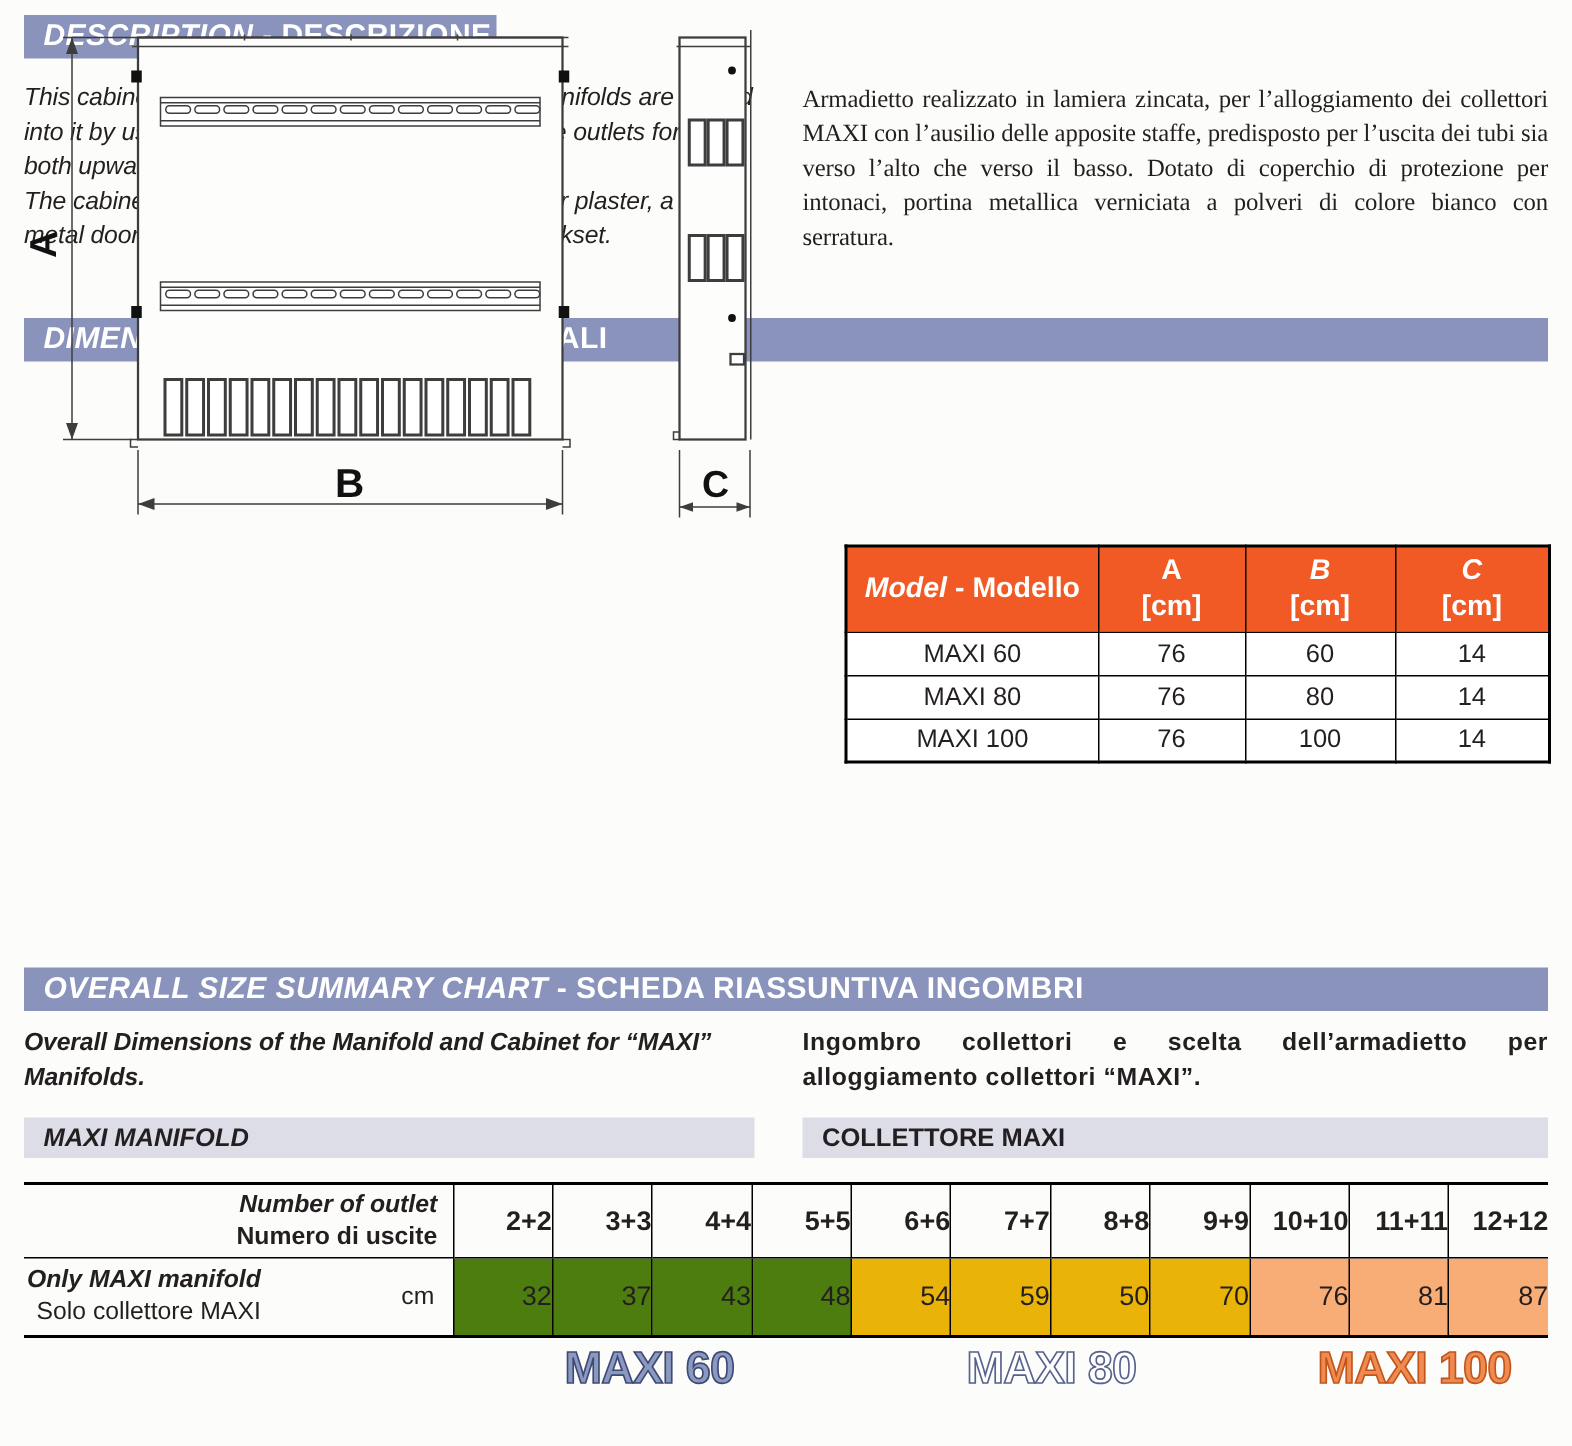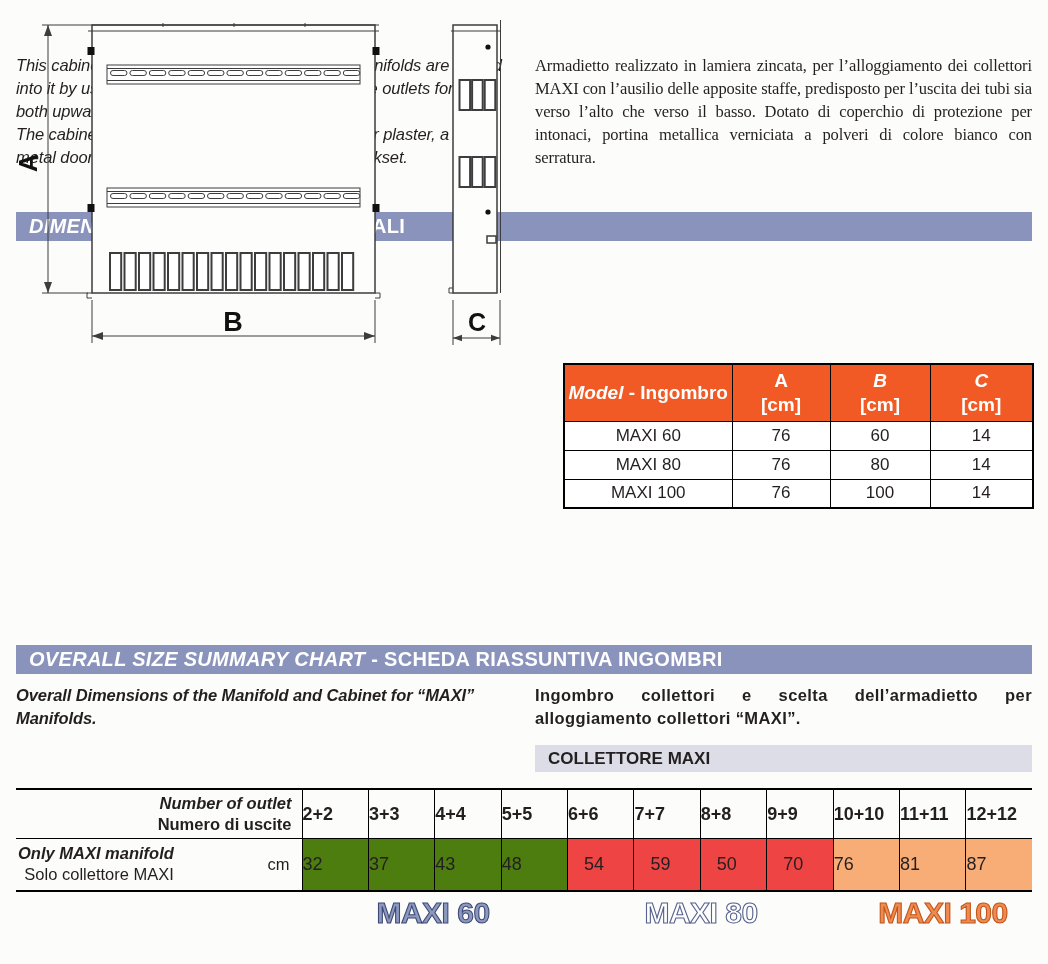--- a/index.html
+++ b/index.html
@@ -50,49 +50,50 @@
     height:57px; line-height:24px;
   }
   .model-table th .blk { display:block; }
   .model-table td { background:#ffffff; font-size:17px; font-weight:normal; height:29px; }
   
   .sum-table {
     position:absolute; left:16px; top:788px; width:1016px;
     border-collapse:collapse; table-layout:fixed;
     border-top:2px solid #000; border-bottom:2px solid #000;
   }
-  .sum-table td { border-left:1.5px solid #000; text-align:left; vertical-align:middle; }
+  .sum-table td { border-left:1.5px solid #000; text-align:right; vertical-align:middle; }
   .sum-table td:first-child { border-left:none; }
   .sum-table tr.head td { border-bottom:1.5px solid #000; height:49px; font-weight:bold; font-size:18px; background:#fcfcfa; }
   .sum-table tr.vals td { height:52px; font-size:18px; }
   .sum-table td.labelcell { text-align:right; padding:3px 10px 3px 2px; }
   .sum-table .l1 { font-weight:bold; font-style:italic; font-size:16.5px; line-height:21px; }
   .sum-table .l2 { font-weight:bold; font-size:16.5px; line-height:21px;margin-left:24px; }
   .sum-table .r1 { font-style:italic; font-size:16.5px; line-height:21px;font-weight:bold; }
   .sum-table .r2 { font-size:16.5px; line-height:21px; }
   .sum-table .labwrap { display:flex; justify-content:space-between; align-items:center; }
   .sum-table .unit { font-size:16.5px; padding-right:2px; }
   .c-lav { background:#4d7c0f; }
-  .c-wht { background:#ef4444;padding-left:16px; }
+  .c-wht { background:#eab308;padding-left:16px; }
   .c-org { background:#f8ad76; }
   
   .brand {
     position:absolute; top:895px; height:36px; line-height:36px;
     font-size:30px; font-weight:bold; letter-spacing:-.5px; text-align:center;
     -webkit-text-stroke:1.1px #3e4a75;
   }
   .brand.b60 { left:368px; width:130px; color:#8b99c0; -webkit-text-stroke-color:#3e4a75; }
   .brand.b80 { left:636px; width:130px; color:#ffffff; -webkit-text-stroke-color:#57628e; }
   .brand.b100 { left:868px; width:150px; color:#ef8a50; -webkit-text-stroke-color:#c2551a; }
 </style>
 </head>
 <body>
 
 <div class="page">
 
+  <div class="hbar" style="left:16px; top:10px; width:315px;"><span class="ital">DESCRIPTION</span><span> - </span><span>DESCRIZIONE</span></div>
 
   <div class="para en" style="left:16px; top:54px; width:508px;">This cabinet is made of zinc-plated sheet iron. Manifolds are placed into it by using proper brackets. There are suitable outlets for pipes both upwards and downwards.
 The cabinet is equipped with a protective cover for plaster, a white metal door painted with epoxy powders, and a lockset.</div>
   <div class="para it" style="left:535px; top:54px; width:497px;font-family:Liberation Serif, serif;">Armadietto realizzato in lamiera zincata, per l’alloggiamento dei collettori MAXI con l’ausilio delle apposite staffe, predisposto per l’uscita dei tubi sia verso l’alto che verso il basso. Dotato di coperchio di protezione per intonaci, portina metallica verniciata a polveri di colore bianco con serratura.</div>
 
   <div class="hbar" style="left:16px; top:212px; width:1016px;"><span class="ital">DIMENSIONS</span><span> - </span><span>QUOTE DIMENSIONALI</span></div>
 
   <svg class="drawsvg" viewBox="0 0 1048 360">
 
     <g>
@@ -224,21 +225,21 @@
 
   <table class="model-table">
     <colgroup>
         <col style="width:168px">
         <col style="width:98px">
         <col style="width:100px">
         <col style="width:103px">
       </colgroup>
     <thead>
       <tr>
-        <th><span class="ital">Model</span><span> - </span><span>Ingombro</span></th>
+        <th><span class="ital">Model</span><span> - </span><span>Modello</span></th>
         <th>
             <span class="blk">A</span>
             <span class="blk">[cm]</span>
           </th>
         <th>
             <span class="blk ital">B</span>
             <span class="blk">[cm]</span>
           </th>
         <th>
             <span class="blk ital">C</span>
@@ -266,20 +267,21 @@
         <td>14</td>
       </tr>
     </tbody>
   </table>
 
   <div class="hbar" style="left:16px; top:645px; width:1016px;"><span class="ital">OVERALL SIZE SUMMARY CHART</span><span> - </span><span>SCHEDA RIASSUNTIVA INGOMBRI</span></div>
 
   <div class="para it bold" style="left:535px; top:684px; width:497px; letter-spacing:.4px;">Ingombro collettori e scelta dell’armadietto per alloggiamento collettori “MAXI”.</div>
   <div class="para en bold" style="left:16px; top:684px; width:505px;">Overall Dimensions of the Manifold and Cabinet for “MAXI” Manifolds.</div>
 
+  <div class="lightbar ital" style="left:16px; top:745px; width:487px;">MAXI MANIFOLD</div>
   <div class="lightbar" style="left:535px; top:745px; width:497px;">COLLETTORE MAXI</div>
 
   <table class="sum-table">
     <colgroup>
       <col style="width:286px">
       <col style="width:66.4px">
         <col style="width:66.4px">
         <col style="width:66.4px">
         <col style="width:66.4px">
       <col style="width:66.4px">

